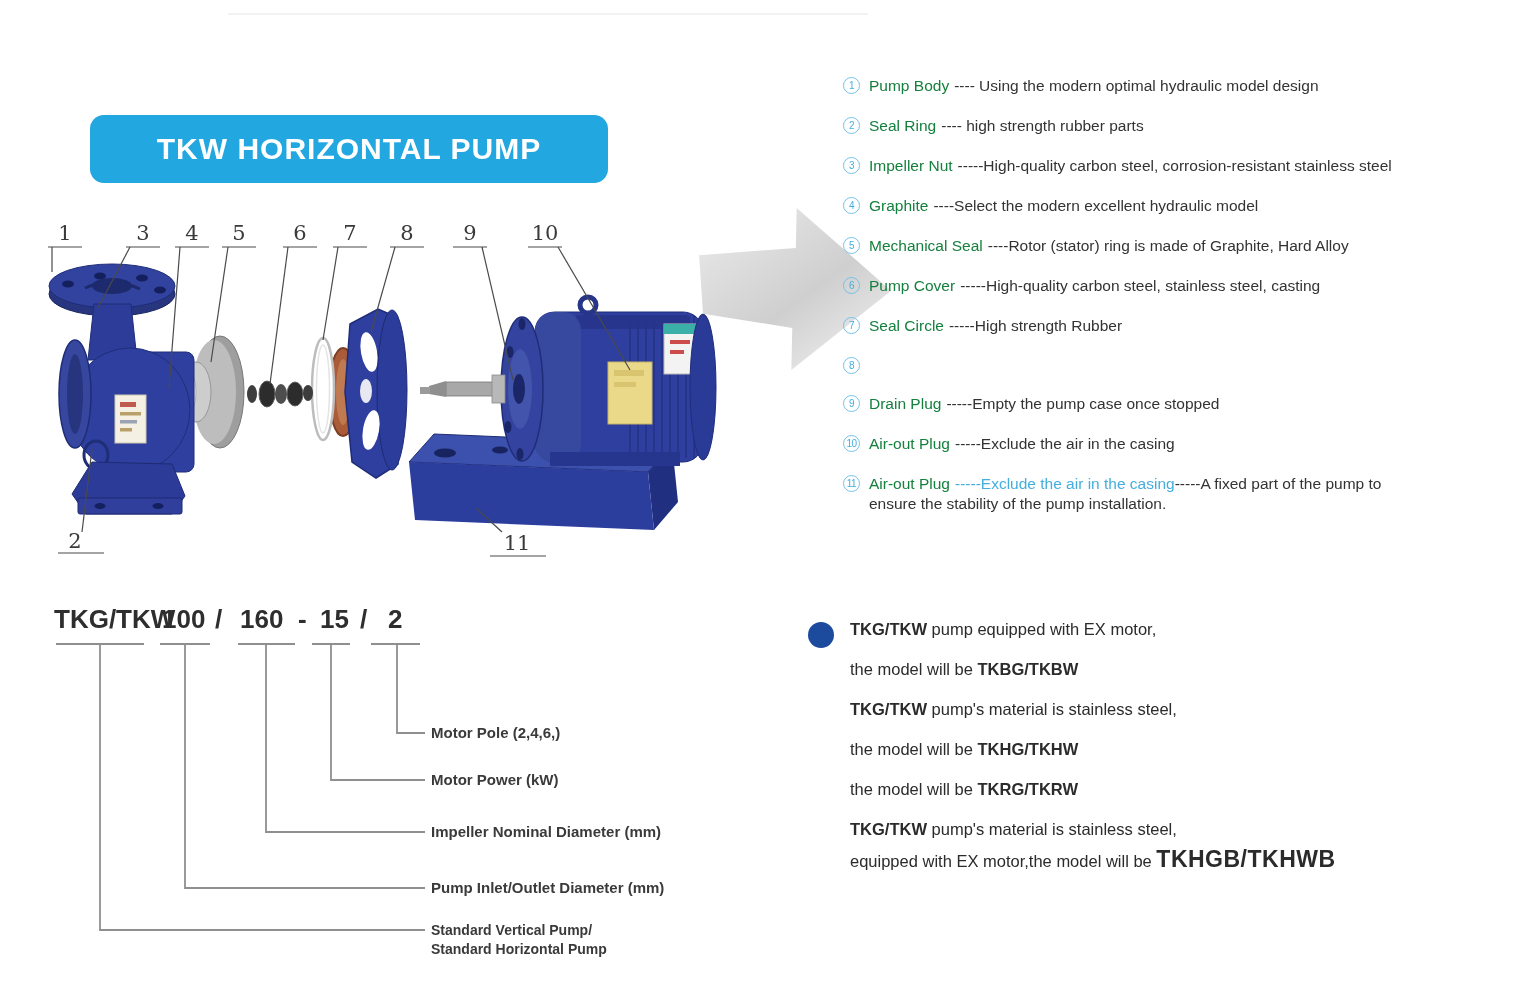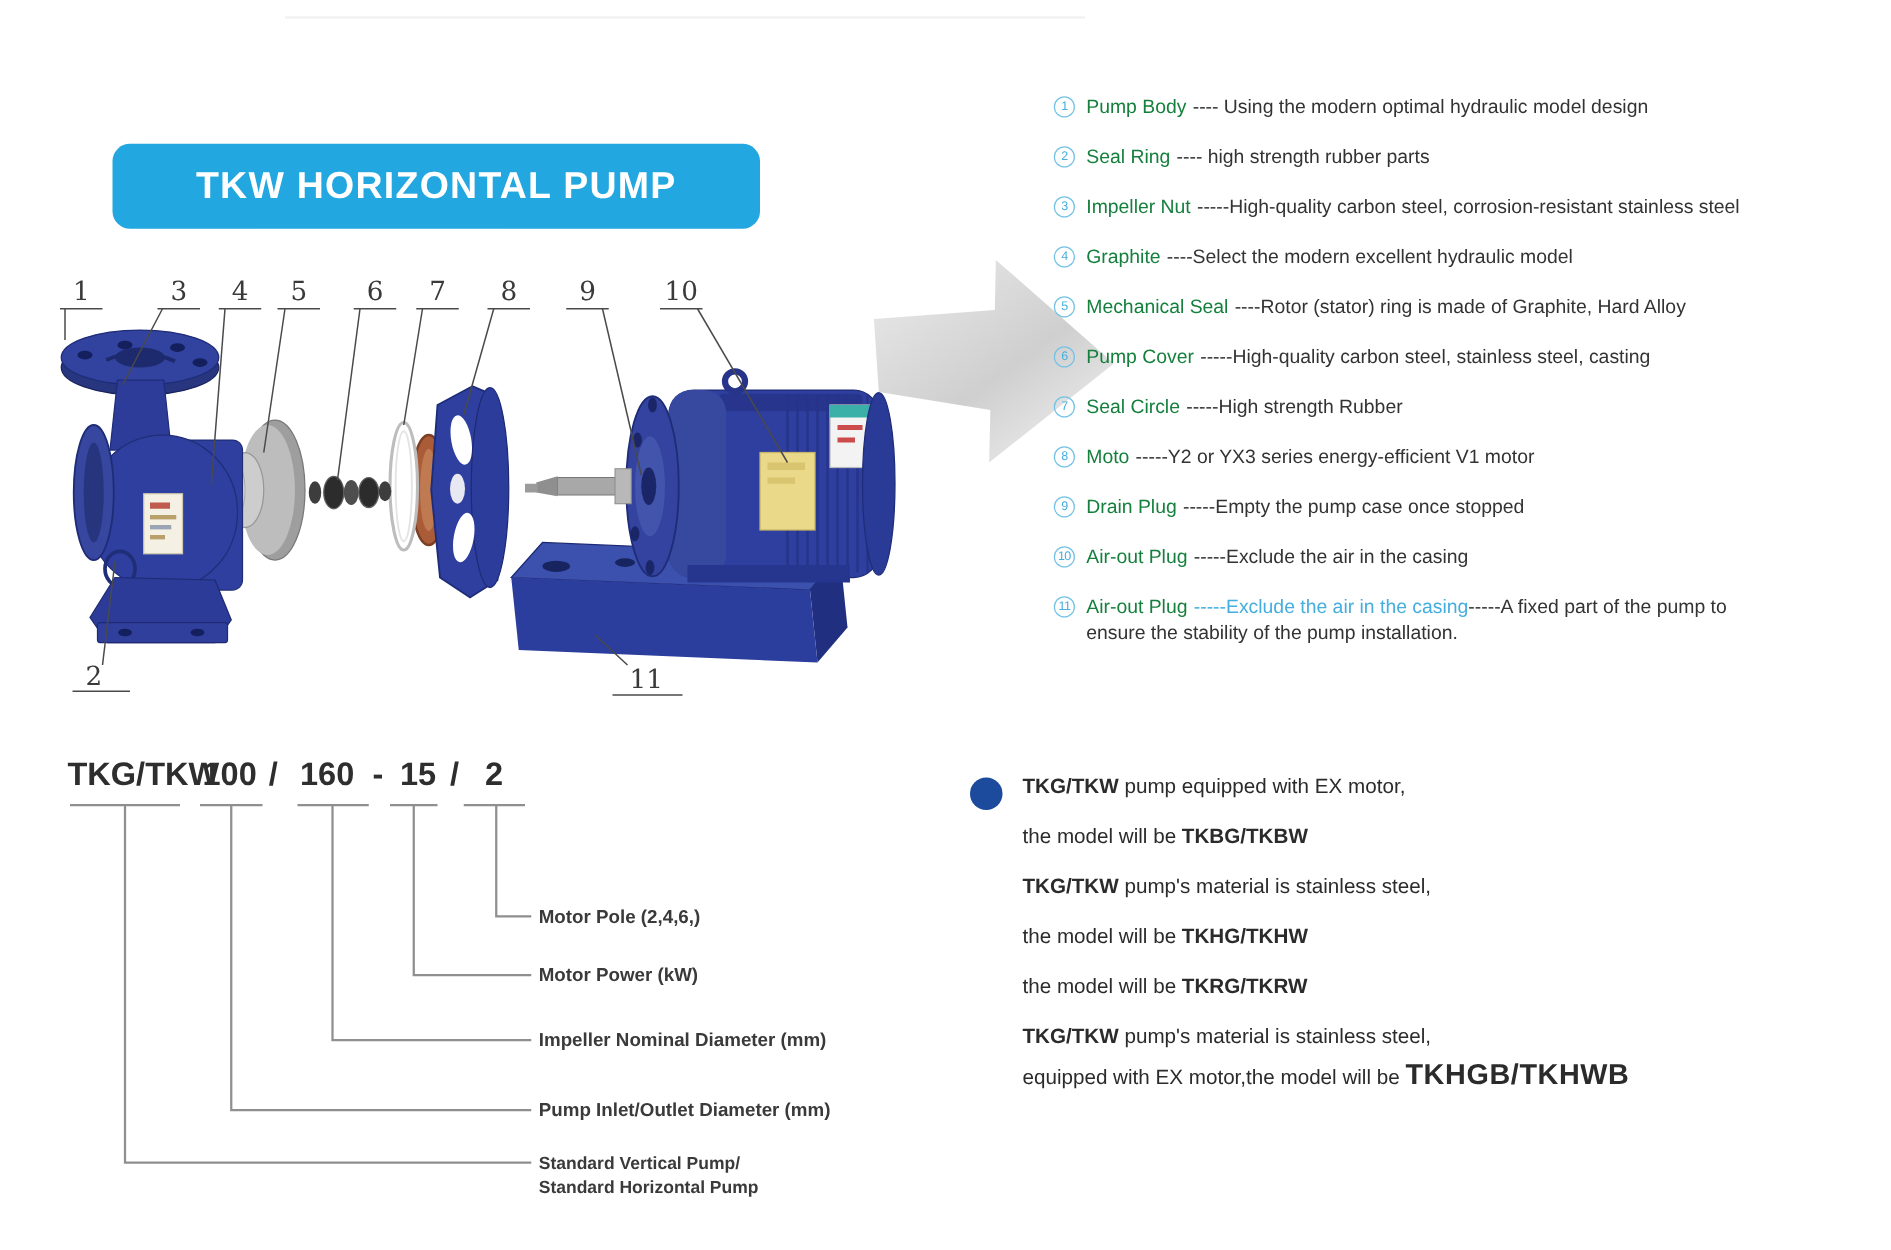--- a/index.html
+++ b/index.html
@@ -21,21 +21,21 @@
   .parts-list{position:absolute;left:843px;top:76px;width:648px;}
   .part-item{display:flex;align-items:flex-start;margin-bottom:19.5px;font-size:15.5px;line-height:20.5px;}
   .part-num{flex:0 0 17px;width:17px;height:17px;border:1.5px solid #74c3e6;border-radius:50%;
             color:#45aede;font-size:10px;line-height:16px;text-align:center;margin:1px 9px 0 0;
             letter-spacing:-0.5px;box-sizing:border-box;}
   .part-text{color:#333;}
   .part-name{color:#15803d;margin-right:5px;}
   .part-name-desc{color:#45aede;}
 
   
-  .notes{position:absolute;left:774px;top:618px;width:640px;padding-left:44px;box-sizing:border-box;}
+  .notes{position:absolute;left:806px;top:618px;width:640px;padding-left:44px;box-sizing:border-box;}
   .note-bullet{position:absolute;left:2px;top:4px;width:26px;height:26px;border-radius:50%;background:#1c4a9c;}
   .note-line{font-size:16.5px;line-height:22px;color:#2b2b2b;margin-bottom:18px;white-space:nowrap;}
   .note-line.tight{margin-bottom:8px;}
   .note-lead{font-weight:bold;}
   .note-model{font-weight:bold;}
   .note-model-big{font-weight:bold;font-size:23px;letter-spacing:0.5px;}
 
   text{font-family:"Liberation Sans",sans-serif;}
   .callout-num{font-family:"DejaVu Serif",serif;font-size:21px;fill:#3a3a3a;}
   .code-txt{font-weight:bold;font-size:26px;fill:#2e2e2e;}
@@ -231,21 +231,20 @@
     <div class="part-item">
       <span class="part-num">6</span>
       <span class="part-text"><span class="part-name">Pump Cover</span><span>-----High-quality carbon steel, stainless steel, casting</span></span>
     </div>
     <div class="part-item">
       <span class="part-num">7</span>
       <span class="part-text"><span class="part-name">Seal Circle</span><span>-----High strength Rubber</span></span>
     </div>
     <div class="part-item">
       <span class="part-num">8</span>
-      <span class="part-text"><span class="part-name">Moto</span><span>-----Y2 or YX3 series energy-efficient V1 motor</span></span>
     </div>
     <div class="part-item">
       <span class="part-num">9</span>
       <span class="part-text"><span class="part-name">Drain Plug</span><span>-----Empty the pump case once stopped</span></span>
     </div>
     <div class="part-item">
       <span class="part-num">10</span>
       <span class="part-text"><span class="part-name">Air-out Plug</span><span>-----Exclude the air in the casing</span></span>
     </div>
     <div class="part-item">

